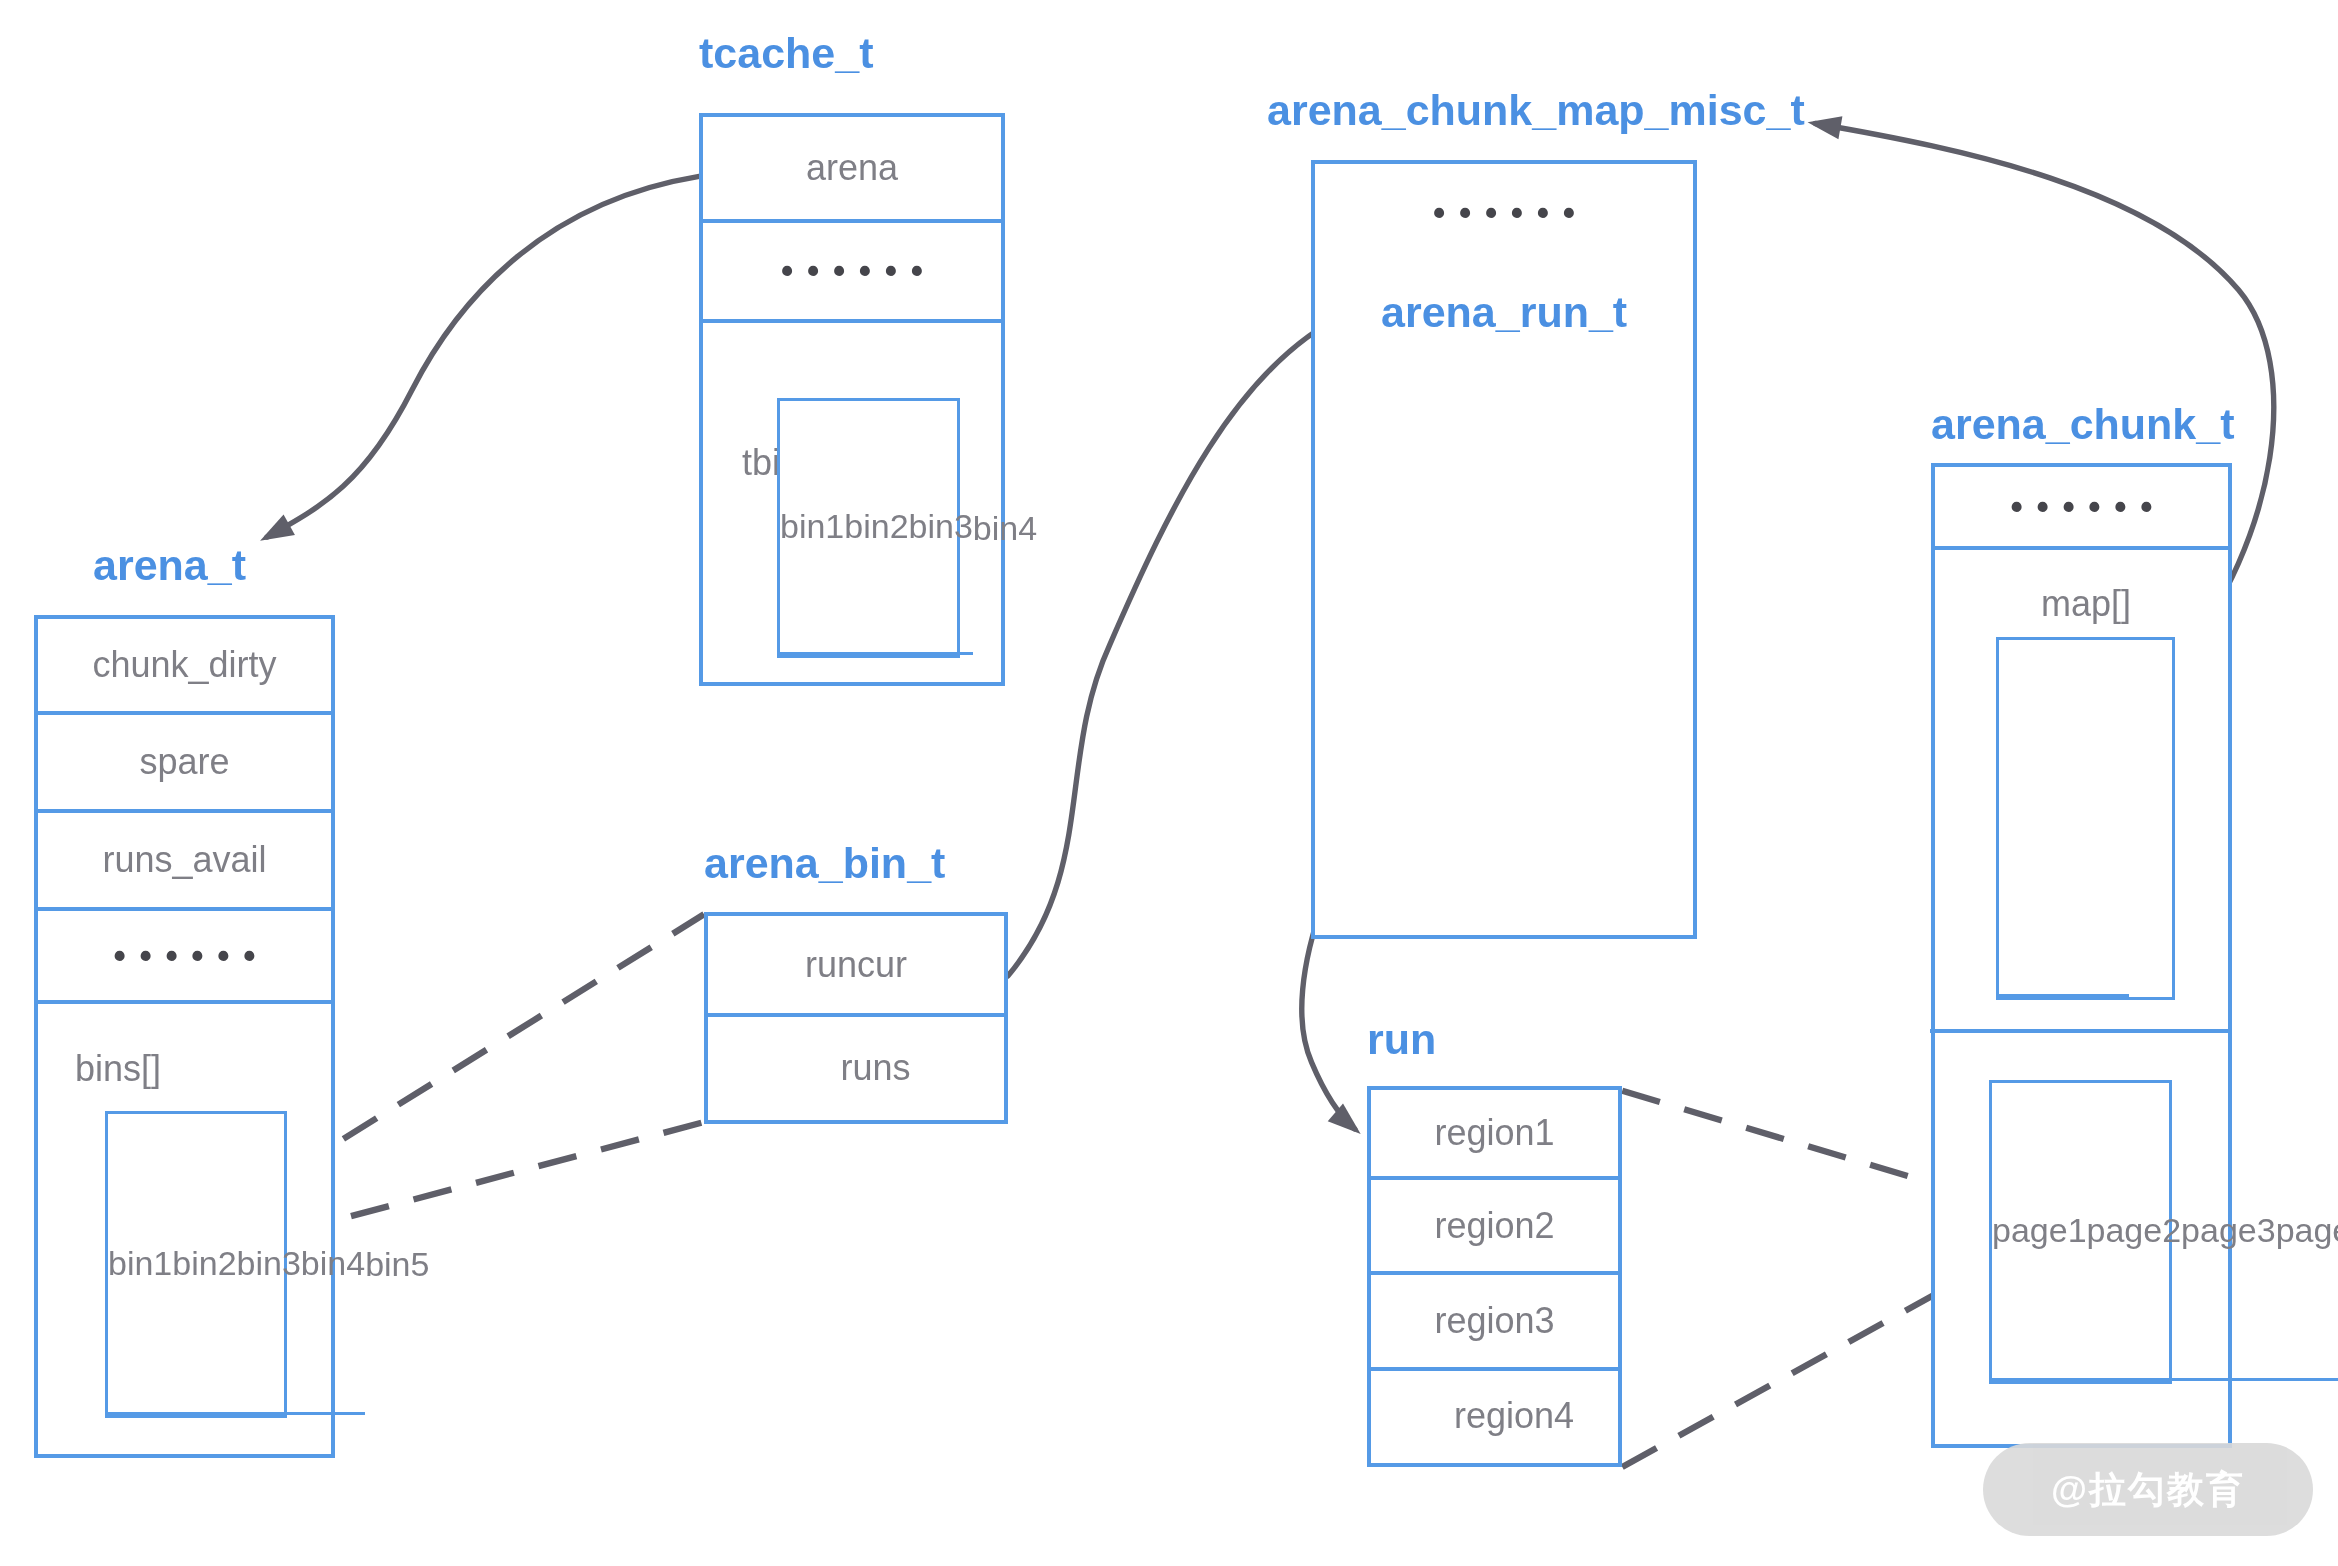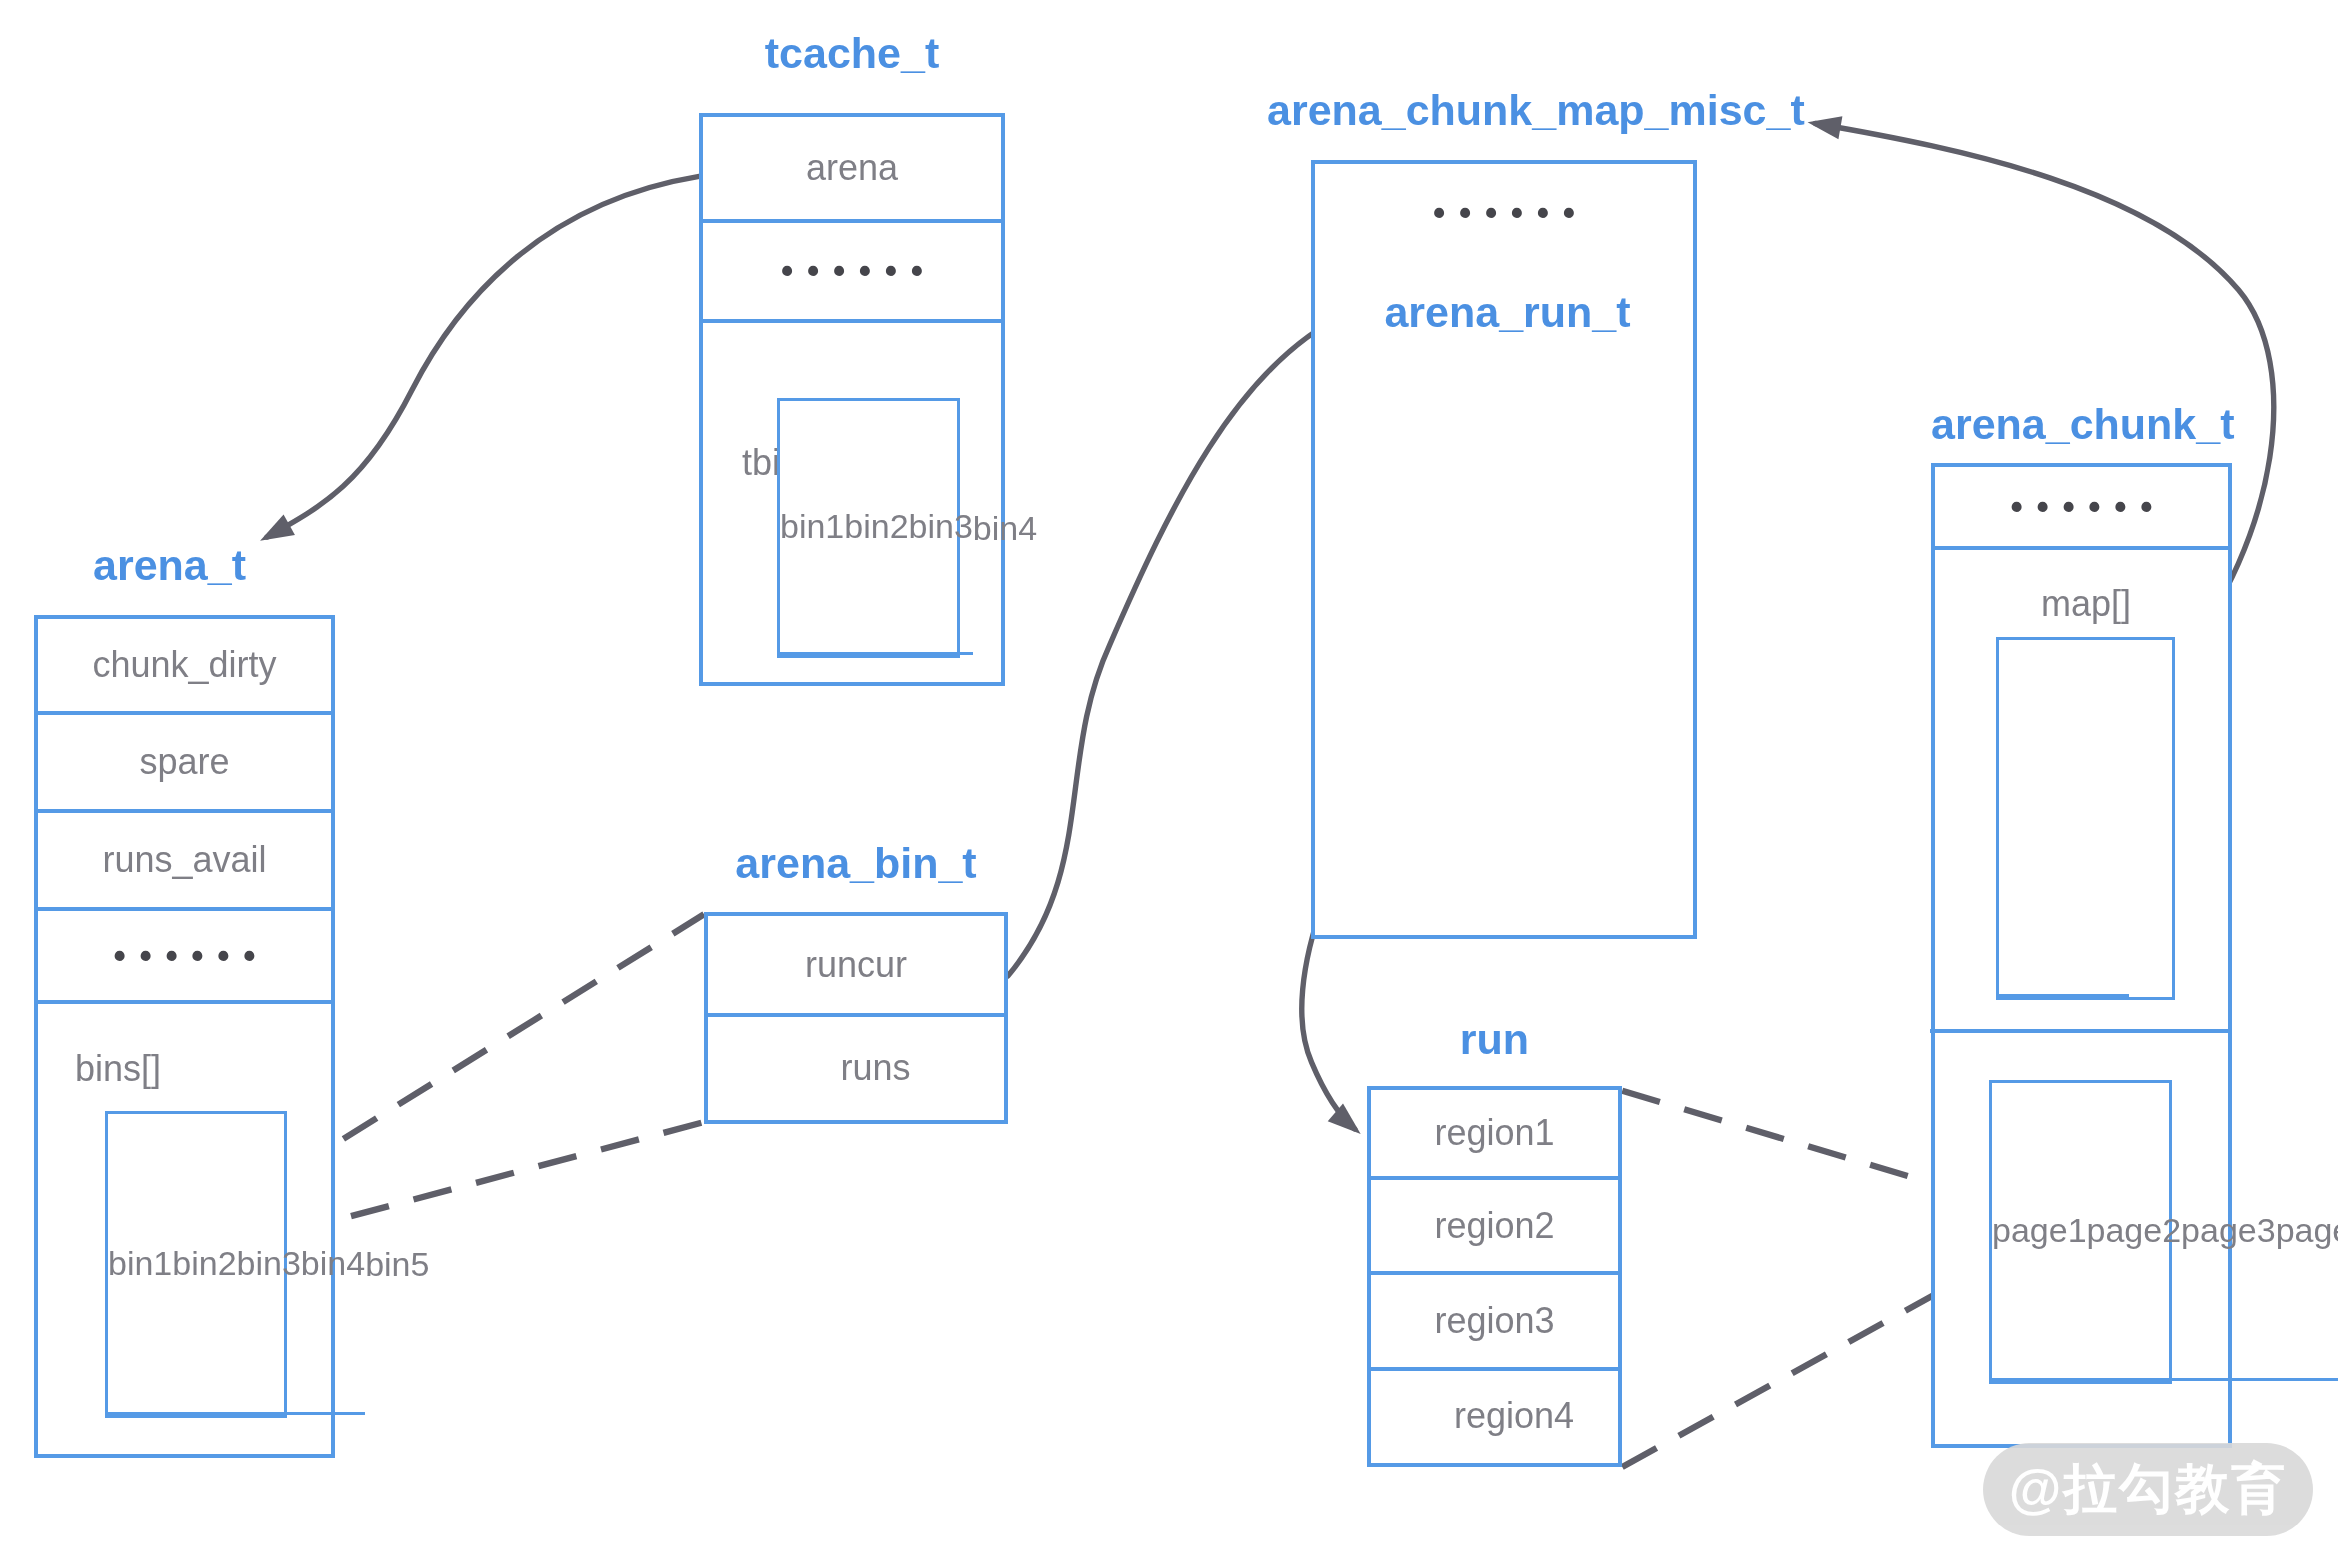--- a/index.html
+++ b/index.html
@@ -2,21 +2,21 @@
 <html><head>
 <meta charset="utf-8">
 <style>
   html,body{margin:0;padding:0;background:#ffffff;}
   .canvas{
     position:relative;width:2339px;height:1566px;background:#ffffff;overflow:hidden;
     font-family:"Liberation Sans","DejaVu Sans",sans-serif;
   }
   .title{
     position:absolute;color:#4b90e2;font-size:43px;font-weight:700;
-    text-align:center;white-space:nowrap;
+    white-space:nowrap;
   }
   .title.left{text-align:center;}
   .box{
     position:absolute;border:4.9px solid #559ae6;background:#ffffff;box-sizing:border-box;
     display:flex;flex-direction:column;
   }
   .row{
     display:flex;align-items:center;justify-content:center;
     color:#7f7f86;font-size:36px;box-sizing:border-box;
     border-bottom:4.9px solid #559ae6;flex:0 0 auto;
@@ -39,21 +39,21 @@
   .cell{
     flex:1 1 0;border-bottom:3.9px solid #559ae6;display:flex;align-items:center;justify-content:center;
     color:#7f7f86;font-size:34px;box-sizing:border-box;
   }
   .cell:last-child{border-bottom:none;}
   .connectors{position:absolute;left:0;top:0;width:2339px;height:1566px;}
   .watermark{
     position:absolute;left:1983px;top:1443px;width:330px;height:93px;
     background:#d9d9d9;opacity:0.9;border-radius:47px;
     display:flex;align-items:center;justify-content:center;
-    color:#ffffff;font-size:54px;font-weight:700;letter-spacing:2px;
+    color:#ffffff;font-size:37px;font-weight:700;letter-spacing:2px;
   }
 </style>
 </head>
 <body>
 
 <div class="canvas">
 
   <svg class="connectors" viewBox="0 0 2386 1598" xmlns="http://www.w3.org/2000/svg">
     <defs>
       <marker id="arrow" markerUnits="userSpaceOnUse" markerWidth="44" markerHeight="36" refX="28" refY="14" orient="auto">

